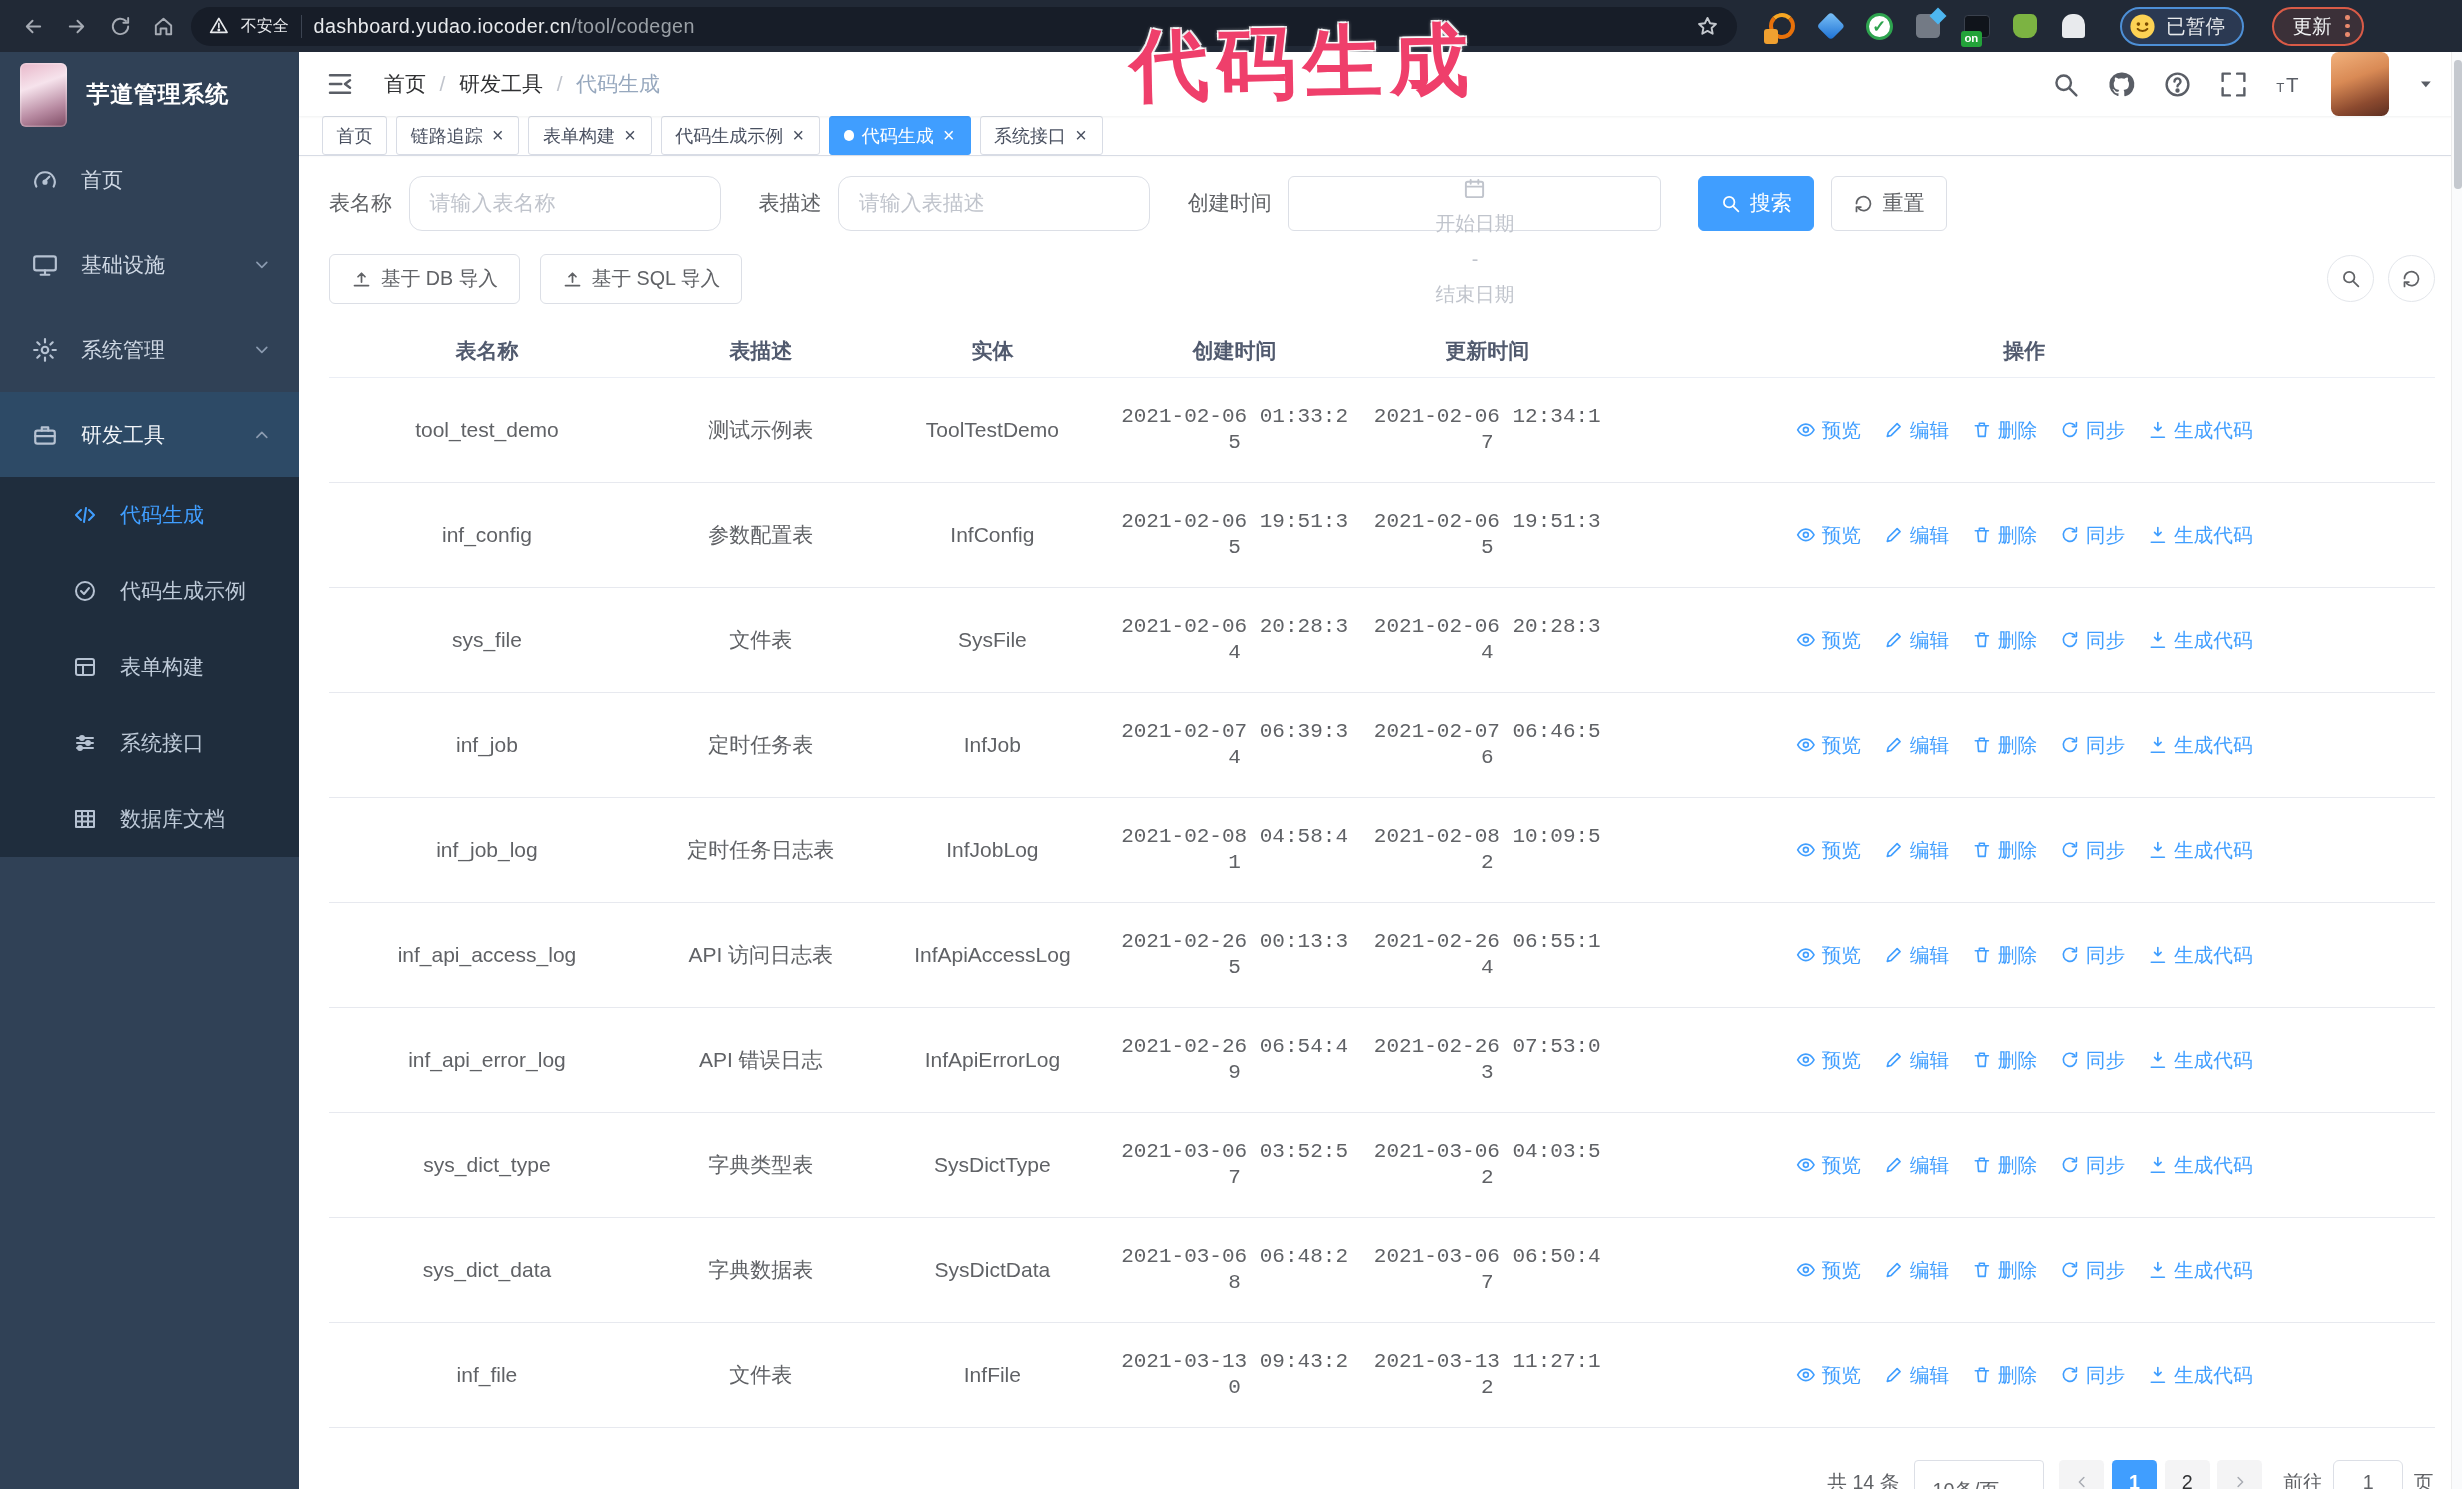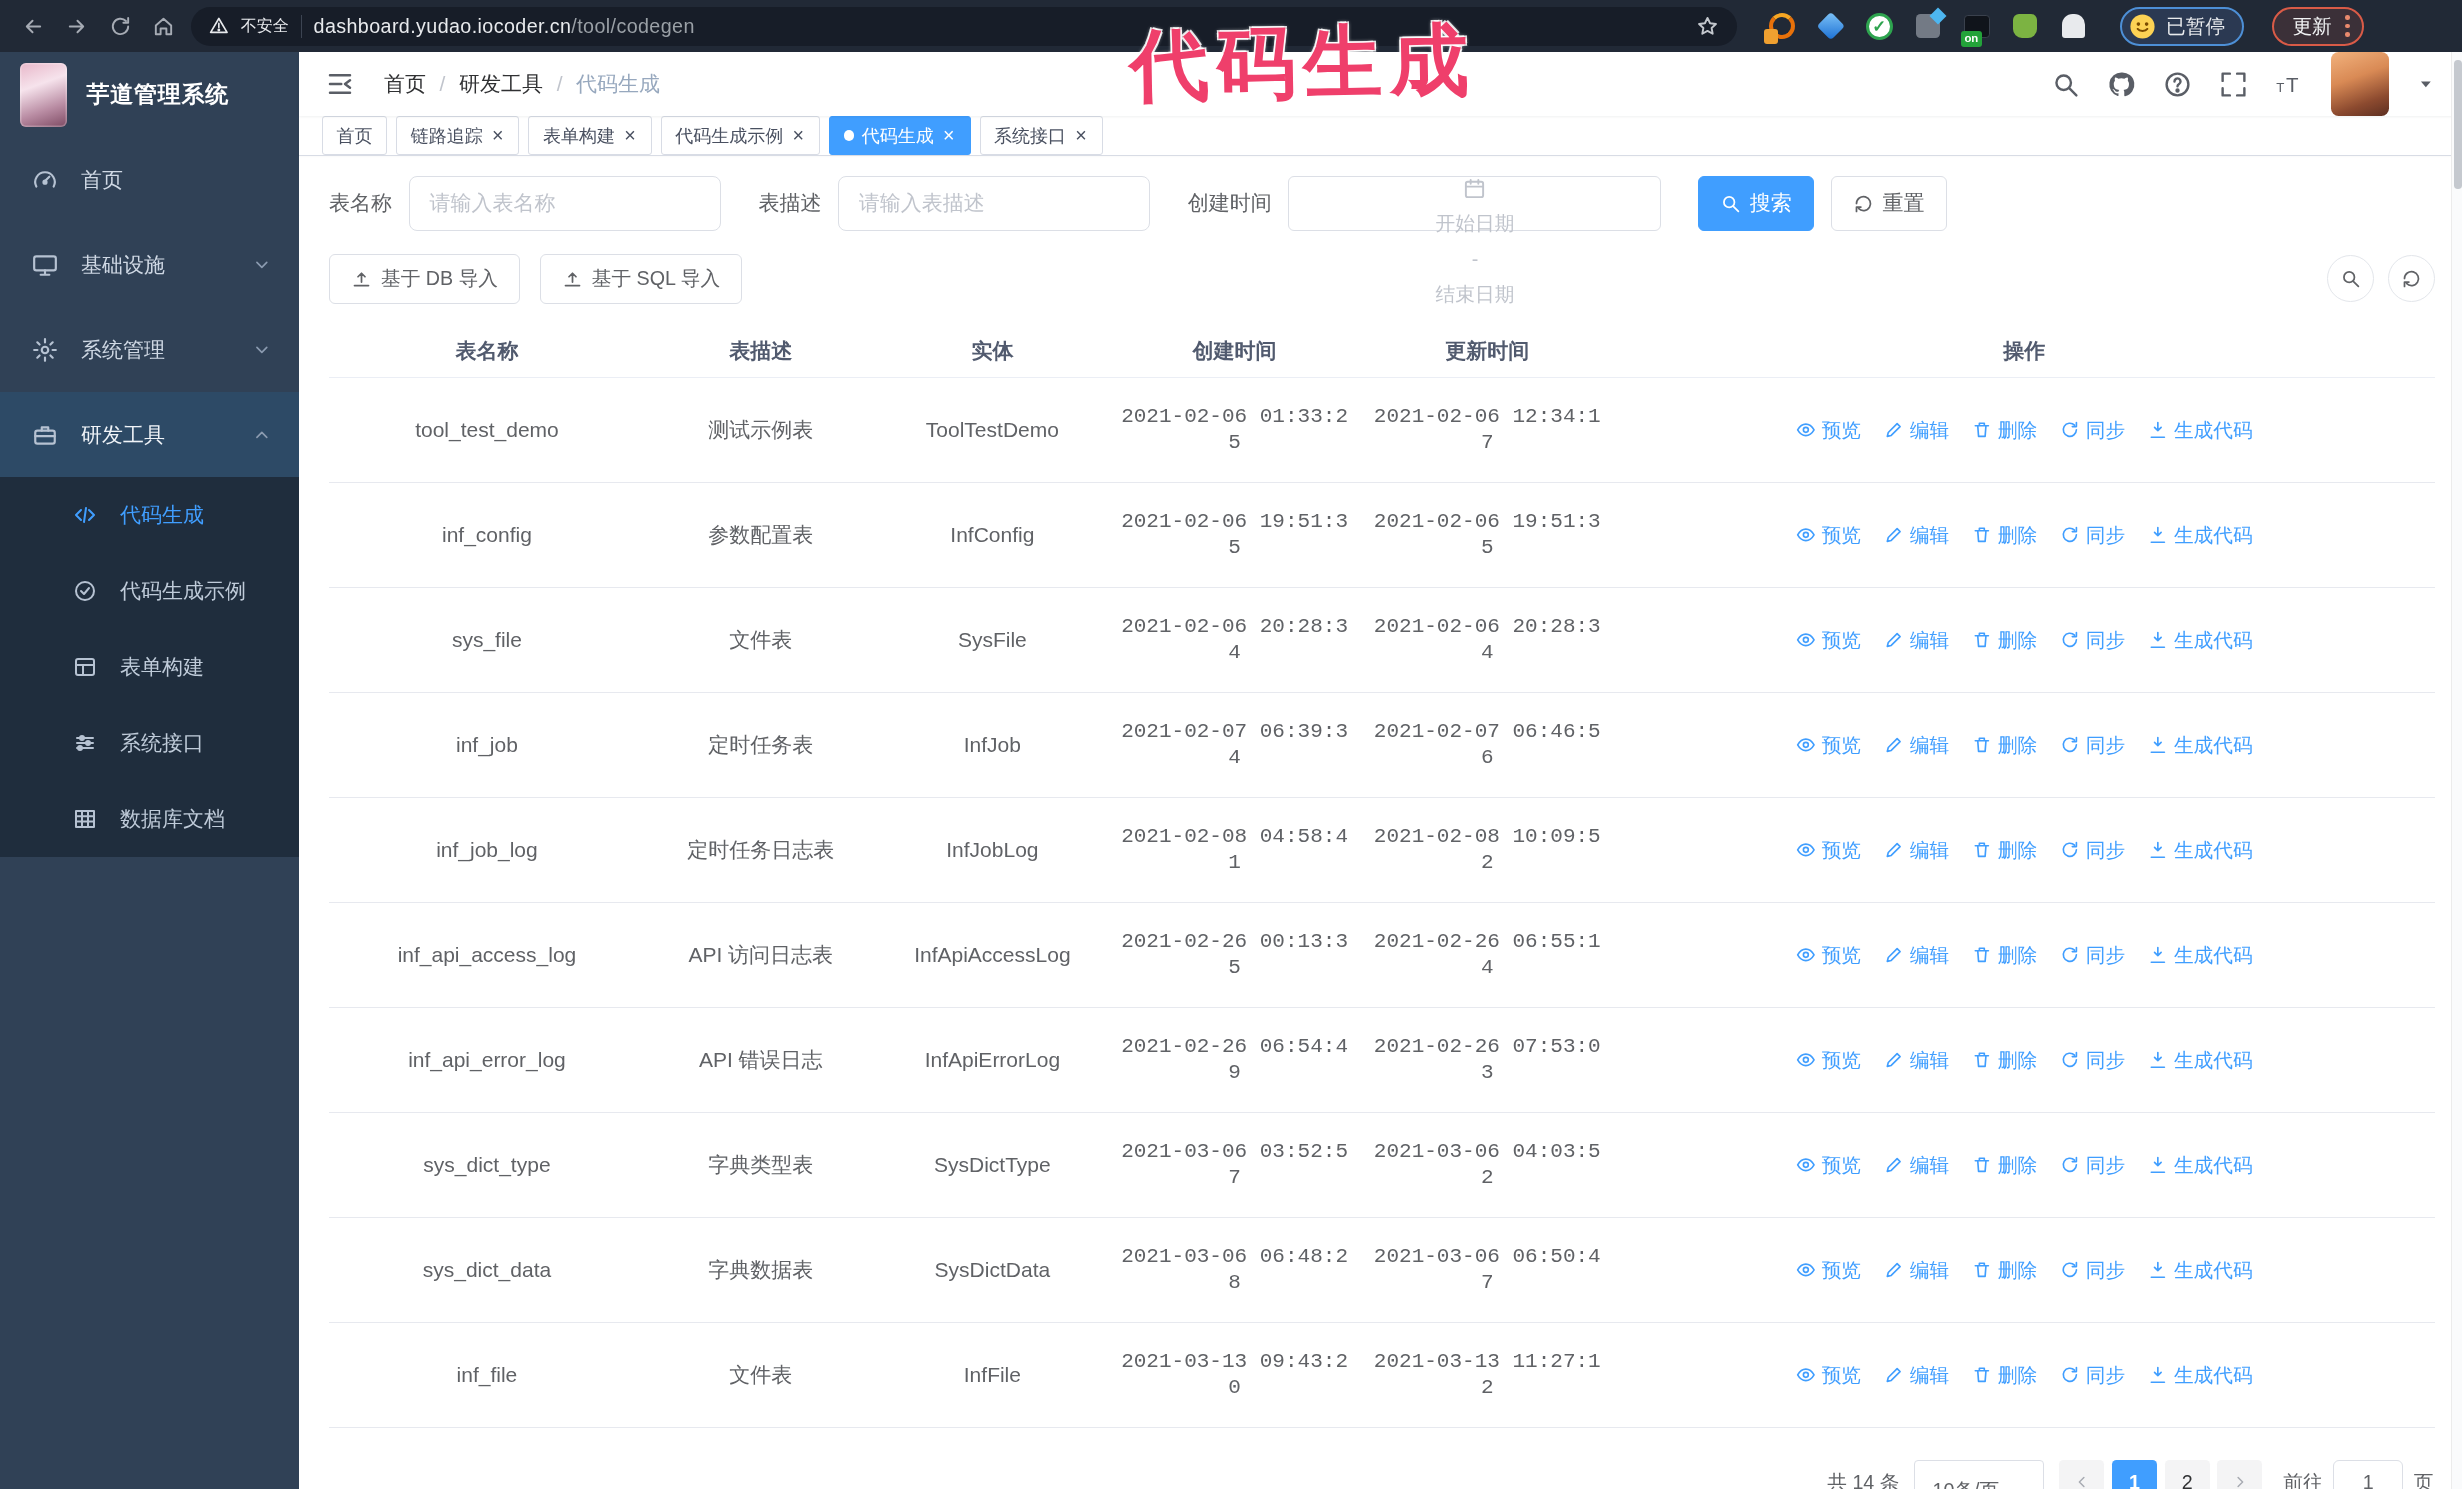--- a/index.html
+++ b/index.html
@@ -75,21 +75,21 @@
   .tag .tag-dot { display:none; width:10.6px; height:10.6px; border-radius:50%; background:#fff; }
   .tag.active { background:#409EFF; border-color:#409EFF; color:#fff; }
   .tag.active .tag-dot { display:block; }
   .tag-close { font-size:19.7px; line-height:1; padding:0 1.5px; border-radius:50%; }
 
   .content { flex:1; padding:19.7px 27px 0 30px; position:relative; }
 
   
   .filter-row { display:flex; align-items:center; gap:16.7px; }
   .f-label { font-size:21px; color:#606266; white-space:nowrap; }
-  .f-input { height:55px; border:0.8px solid #dcdfe6; border-radius:8px; padding:0 19.7px; font-size:21px; color:#606266; font-family:inherit; }
+  .f-input { height:55px; border:0.8px solid #dcdfe6; border-radius:13px; padding:0 19.7px; font-size:21px; color:#606266; font-family:inherit; }
   .f-input::placeholder { color:#c0c4cc; }
   .input-name { width:312px; margin-right:21px; }
   .input-desc { width:312px; margin-right:21px; }
   .daterange { height:55px; width:373px; border:0.8px solid #dcdfe6; border-radius:6px; display:flex; align-items:center; padding:0 15px; gap:10.6px; margin-right:19.7px;flex-direction:column; }
   .daterange .cal { width:23px; height:23px; color:#c0c4cc; flex:0 0 auto; }
   .dr-text { font-size:19.7px; color:#c0c4cc; white-space:nowrap; }
   .dr-sep { font-size:19.7px; color:#c0c4cc; padding:0 6px; }
   .btn { height:55px; display:inline-flex; align-items:center; gap:9px; padding:0 21px; border-radius:6px; font-size:21px; cursor:pointer; border:0.8px solid #dcdfe6; background:#fff; color:#606266; white-space:nowrap; }
   .btn .icon { width:21px; height:21px; }
   .btn-primary { background:#409EFF; border-color:#409EFF; color:#fff; }

